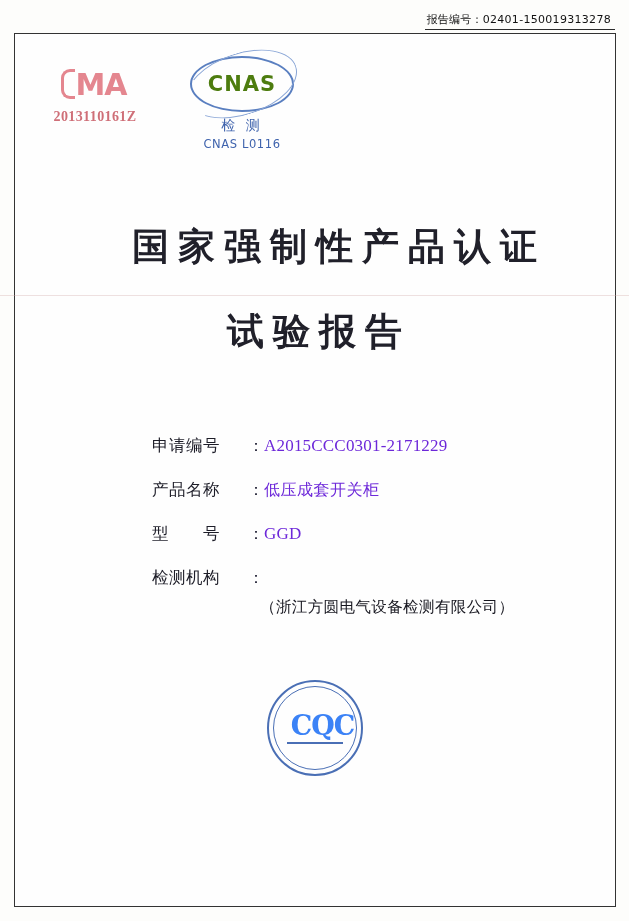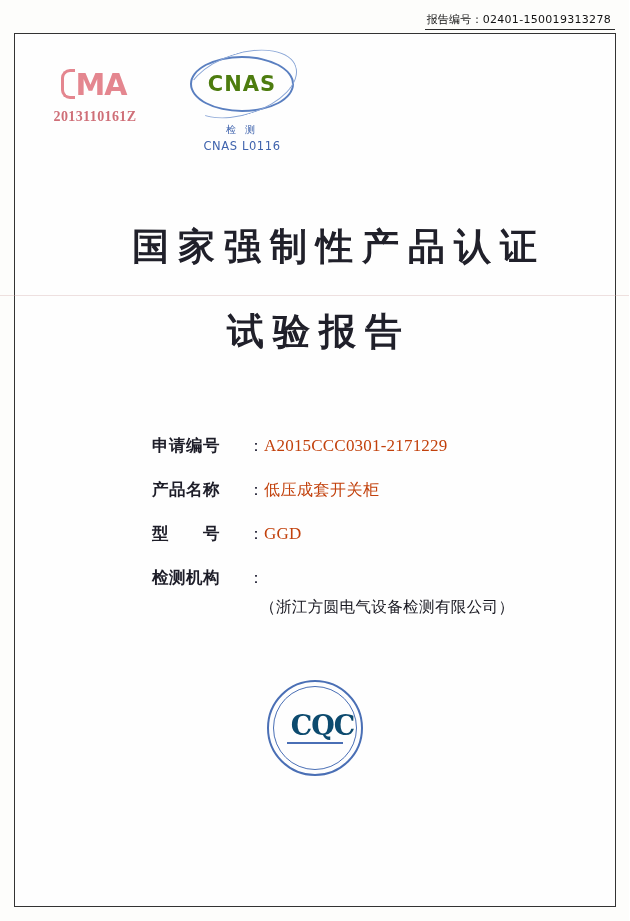--- a/index.html
+++ b/index.html
@@ -139,22 +139,22 @@
   }
   .cnas-text {
     font-family: "DejaVu Sans", sans-serif;
     font-size: 21px;
     font-weight: bold;
     color: #4d7c0f;
     letter-spacing: 1px;
     line-height: 52px;
   }
   .cnas-cn {
-    margin-top: 11px;
-    font-size: 10px;
+    margin-top: 5px;
+    font-size: 14px;
     color: #3f63ad;
     letter-spacing: 3px;
     font-family: "DejaVu Sans", sans-serif;
   }
   .cnas-code {
     margin-top: 2px;
     font-size: 11.5px;
     color: #3f63ad;
     letter-spacing: 0.6px;
     font-family: "DejaVu Sans", sans-serif;
@@ -240,33 +240,32 @@
     align-items: baseline;
     margin-bottom: 22px;
   }
   .field-label {
     font-family: "DejaVu Serif", serif;
     font-size: 16.5px;
     color: #1d1d28;
     width: 96px;
     flex: 0 0 96px;
     letter-spacing: 0.5px;
-    font-weight: bold;
   }
   .field-label.spaced {
     letter-spacing: 0.5px;
   }
   .field-colon {
     flex: 0 0 12px;
     font-size: 16px;
   }
   .field-value {
     font-family: "Liberation Serif", serif;
     font-size: 17px;
-    color: #c2410c;
+    color: #6d28d9;
     letter-spacing: 0.2px;
   }
   .field-value.cjk {
     font-family: "DejaVu Serif", serif;
     font-size: 16px;
     letter-spacing: 0.5px;
   }
   .field-sub {
     margin-top: -14px;
     margin-bottom: 4px;
@@ -300,21 +299,21 @@
     border-width: 1.2px;
   }
   .cqc-text {
     position: absolute;
     left: 16px; right: 0;
     top: 30px;
     text-align: center;
     font-family: "DejaVu Serif", serif;
     font-size: 27px;
     font-weight: bold;
-    color: #0c4a6e;
+    color: #3b82f6;
     letter-spacing: -1px;
   }
   .cqc-bar {
     position: absolute;
     left: 20px;
     right: 20px;
     top: 62px;
     height: 2px;
     background: #4a6fb5;
   }

